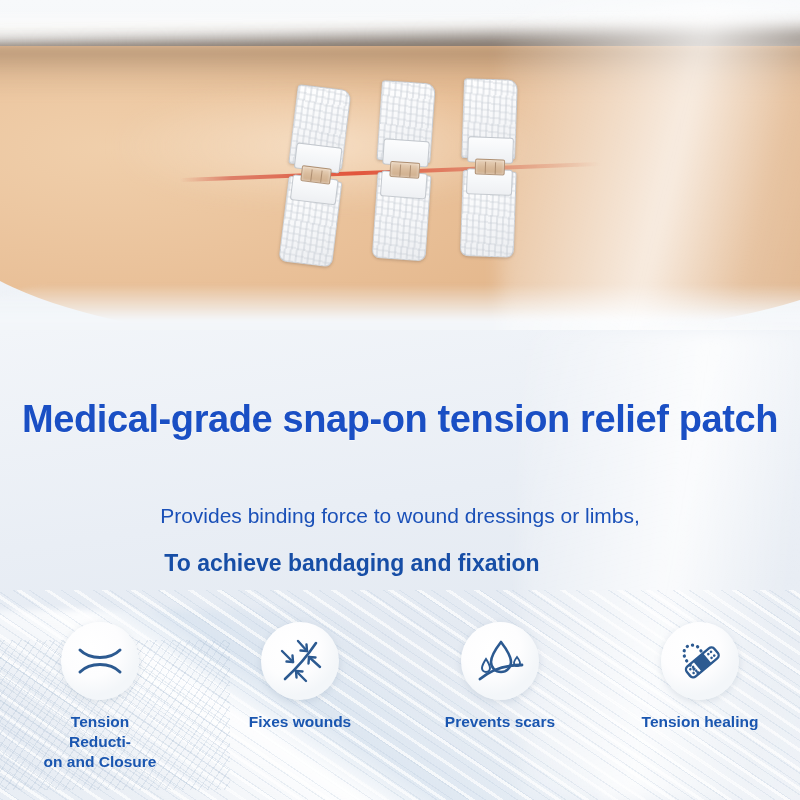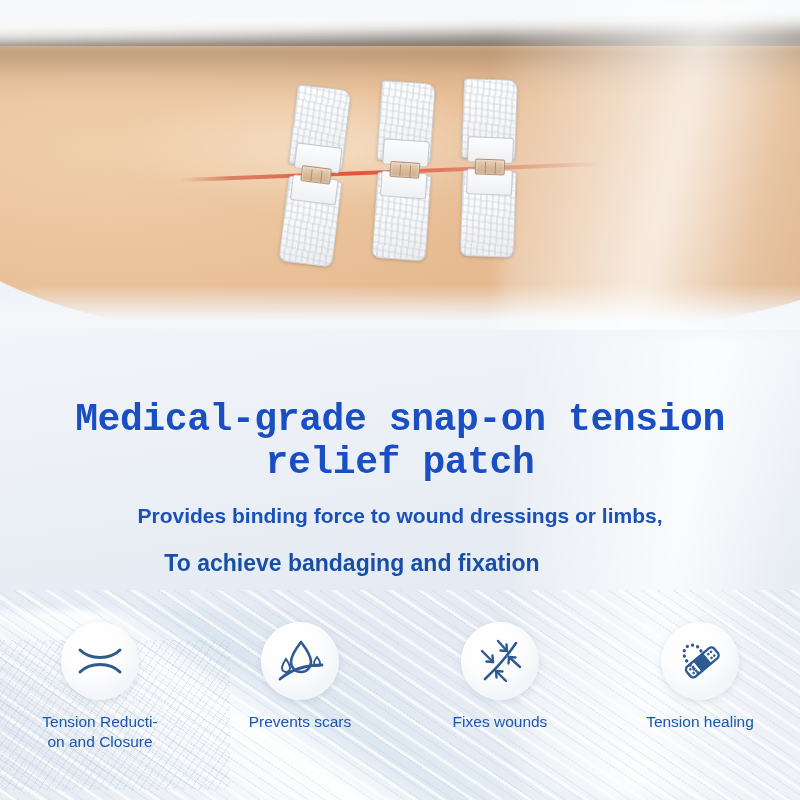--- a/index.html
+++ b/index.html
@@ -146,25 +146,24 @@
       repeating-linear-gradient(34deg, rgba(168,188,210,.35) 0 1px, rgba(255,255,255,0) 1px 7px),
       repeating-linear-gradient(124deg, rgba(168,188,210,.35) 0 1px, rgba(255,255,255,0) 1px 7px);
     opacity:.75;
   }
 
   .headline {
     position:absolute; left:0; top:398px; width:800px; text-align:center;
     font-size:38px; font-weight:700; letter-spacing:-.4px;
     color:#1a4fc4;
     text-shadow:0 1px 1px rgba(255,255,255,.6);
-    font-family:Liberation Mono, monospace;
   }
   .sub1 {
     position:absolute; left:0; top:504px; width:800px; text-align:center;
-    font-size:21px; font-weight:700; color:#1a50b8;
+    font-size:21px; font-weight:400; color:#1a50b8;
   }
   .sub2 {
     position:absolute; left:0; top:550px; width:704px; text-align:center;
     font-size:23px; font-weight:700; color:#174ea6;
   }
 
   
   .features {
     position:absolute; left:0; top:622px; width:800px; height:150px;
     display:flex; align-items:flex-start;
@@ -172,21 +171,21 @@
   .feature { flex:1; display:flex; flex-direction:column; align-items:center; }
   .fcircle {
     width:78px; height:78px; border-radius:50%;
     background:radial-gradient(62% 62% at 38% 32%, #ffffff 0%, #fdfdfe 62%, #f3f6f9 100%);
     box-shadow:0 2px 7px rgba(120,140,165,.22);
     display:flex; align-items:center; justify-content:center;
   }
   .fcircle svg { display:block; }
   .flabel {
     margin-top:12px; text-align:center;
-    font-size:15.5px; font-weight:400; color:#1a56b0; line-height:1.28;
+    font-size:15.5px; font-weight:700; color:#1a56b0; line-height:1.28;
     white-space:pre-line;
   }
   #f1 .flabel { width:122px; }
 </style>
 </head>
 <body>
 
 <div id="page">
 
   <div class="photo">
@@ -243,34 +242,20 @@
       <div class="fcircle">
         <span>
           <svg width="52" height="52" viewBox="0 0 52 52">
             <path d="M6 15 C16 25, 36 25, 46 15" fill="none" stroke="#2c5a91" stroke-width="3" stroke-linecap="round"></path>
             <path d="M6 37 C16 27, 36 27, 46 37" fill="none" stroke="#2c5a91" stroke-width="3" stroke-linecap="round"></path>
           </svg>
         </span>
       </div>
       <div class="flabel">Tension Reducti-
 on and Closure</div>
-    </div>
-
-    <div class="feature" id="f3">
-      <div class="fcircle">
-        <span>
-          <svg width="52" height="52" viewBox="0 0 52 52">
-            <path d="M27 7 C27 7, 37 20, 37 27 A10 10 0 0 1 17 27 C17 20, 27 7, 27 7 Z" fill="none" stroke="#2c5a91" stroke-width="2.6" stroke-linejoin="round"></path>
-            <path d="M12 24 C12 24, 16 30, 16 33 A4 4 0 0 1 8 33 C8 30, 12 24, 12 24 Z" fill="none" stroke="#2c5a91" stroke-width="2"></path>
-            <path d="M43 22 C43 22, 46 26, 46 28 A3 3 0 0 1 40 28 C40 26, 43 22, 43 22 Z" fill="none" stroke="#2c5a91" stroke-width="1.8"></path>
-            <path d="M6 44 C18 34, 34 30, 48 30" fill="none" stroke="#2c5a91" stroke-width="2.8" stroke-linecap="round"></path>
-          </svg>
-        </span>
-      </div>
-      <div class="flabel">Prevents scars</div>
     </div>
 
     <div class="feature" id="f2">
       <div class="fcircle">
         <span>
           <svg width="52" height="52" viewBox="0 0 52 52">
             <path d="M42 8 C34 20, 24 32, 11 44" fill="none" stroke="#2c5a91" stroke-width="2.6" stroke-linecap="round"></path>
             <g stroke="#2c5a91" stroke-width="2.4" fill="none" stroke-linecap="round">
               <path d="M8 16 L19 27"></path>
                 <path d="M19 27 L12.5 26.5"></path>
@@ -284,20 +269,34 @@
               <path d="M32 46 L22 36"></path>
                 <path d="M22 36 L28.5 36.5"></path>
                 <path d="M22 36 L22.5 42.5"></path>
             </g>
           </svg>
         </span>
       </div>
       <div class="flabel">Fixes wounds</div>
     </div>
 
+    <div class="feature" id="f3">
+      <div class="fcircle">
+        <span>
+          <svg width="52" height="52" viewBox="0 0 52 52">
+            <path d="M27 7 C27 7, 37 20, 37 27 A10 10 0 0 1 17 27 C17 20, 27 7, 27 7 Z" fill="none" stroke="#2c5a91" stroke-width="2.6" stroke-linejoin="round"></path>
+            <path d="M12 24 C12 24, 16 30, 16 33 A4 4 0 0 1 8 33 C8 30, 12 24, 12 24 Z" fill="none" stroke="#2c5a91" stroke-width="2"></path>
+            <path d="M43 22 C43 22, 46 26, 46 28 A3 3 0 0 1 40 28 C40 26, 43 22, 43 22 Z" fill="none" stroke="#2c5a91" stroke-width="1.8"></path>
+            <path d="M6 44 C18 34, 34 30, 48 30" fill="none" stroke="#2c5a91" stroke-width="2.8" stroke-linecap="round"></path>
+          </svg>
+        </span>
+      </div>
+      <div class="flabel">Prevents scars</div>
+    </div>
+
     <div class="feature" id="f4">
       <div class="fcircle">
         <span>
           <svg width="52" height="52" viewBox="0 0 52 52">
             <path d="M27 16 C24 8, 11 8, 10 17 C9 26, 20 33, 26 40" fill="none" stroke="#2c5a91" stroke-width="3.2" stroke-linecap="round" stroke-dasharray="0.2 5.2"></path>
             <g transform="rotate(-40 28 27)">
               <rect x="10" y="21" width="36" height="13" rx="4" fill="none" stroke="#2c5a91" stroke-width="2.4"></rect>
               <rect x="21.5" y="21" width="13" height="13" fill="#2c5a91"></rect>
               <g fill="#2c5a91">
                 <circle cx="14.5" cy="25" r="1.3"></circle>

